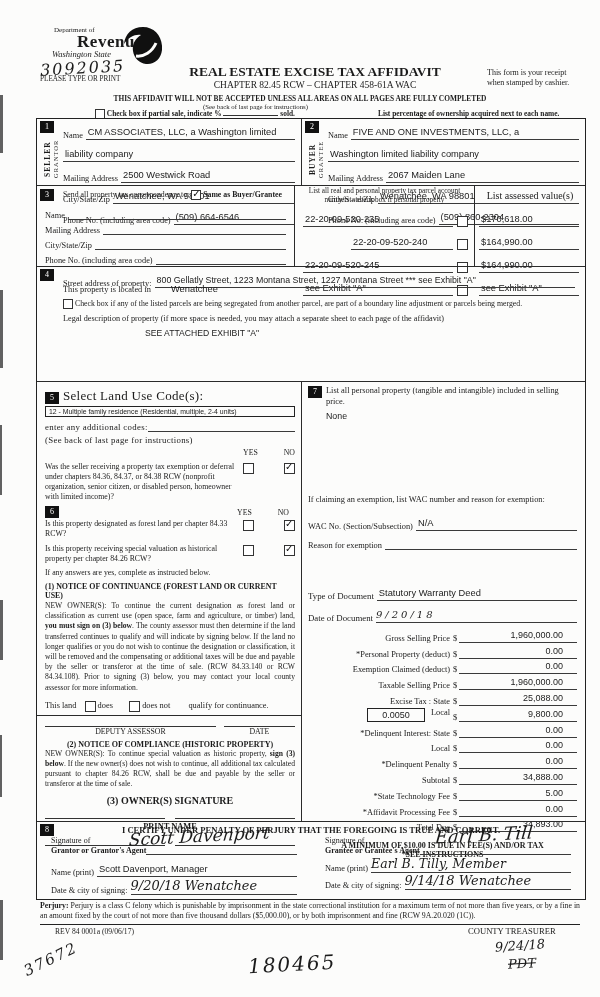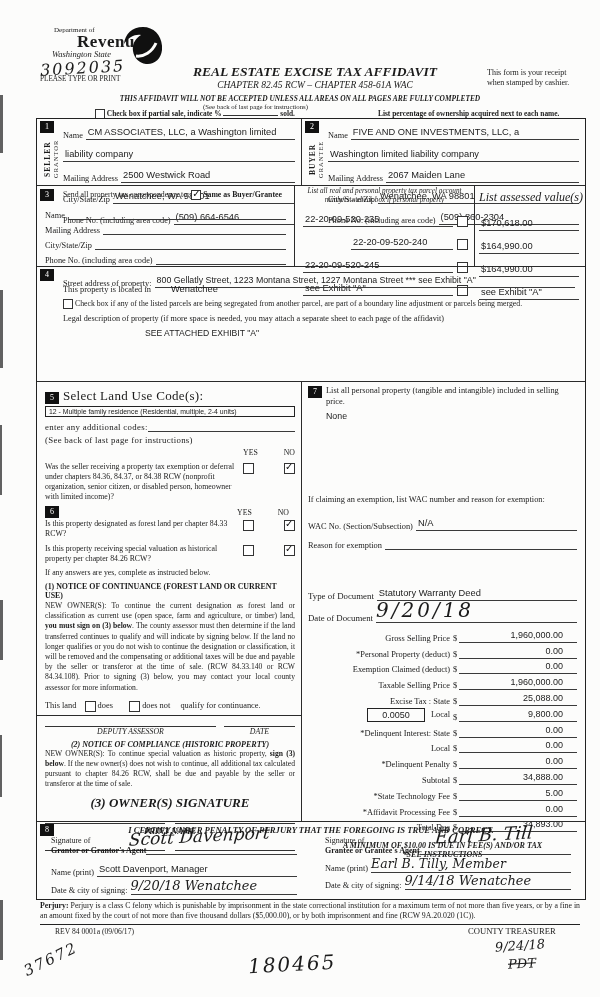--- a/index.html
+++ b/index.html
@@ -28,21 +28,21 @@
   .para{font-size:7.6px;line-height:10.2px;text-align:justify;}
   .taxline{display:flex;align-items:flex-end;height:15.8px;}
   .taxlabel{width:142px;text-align:right;font-size:8.4px;white-space:nowrap;}
   .taxcur{font-size:8.4px;padding:0 2px 0 3px;}
   .taxfill{flex:1;border-bottom:1px solid #3a3a3a;text-align:right;}
   .taxval{font-size:9px;padding-right:14px;font-family:"Liberation Sans",sans-serif;}
   .ratebox{display:inline-block;width:56px;border:1.2px solid #222;text-align:center;
            font-size:9px;font-family:"Liberation Sans",sans-serif;margin-right:6px;line-height:12px;}
   .hr{position:absolute;background:#2a2a2a;}
   .edge{position:absolute;left:0;width:3px;background:#2d2d2d;opacity:.75;}
-  .ctr{text-align:center;font-style:italic;}
+  .ctr{text-align:center;}
   .sigline{border-bottom:1px solid #333;}
 </style>
 </head>
 <body>
 <div id="page">
 
 <div class="edge" style="top:95px;height:58px;"></div>
 <div class="edge" style="top:290px;height:78px;"></div>
 <div class="edge" style="top:425px;height:70px;width:2px;"></div>
 <div class="edge" style="top:600px;height:60px;"></div>
@@ -185,21 +185,21 @@
             <span class="cb" style="margin-left:4px;"></span>
           </div>
       <div class="fline" style="margin-top:4px;">
             <span class="ffill"><span class="typed">see Exhibit "A"</span></span>
             <span class="cb" style="margin-left:4px;"></span>
           </div>
     </div>
   </div>
   <div class="hr" style="left:437px;top:66px;width:1px;height:81px;"></div>
   <div class="abs" style="left:438px;top:67px;width:110px;height:80px;">
-    <div class="ctr" style="font-size:12px;padding:4px 2px 5px;text-align:right;">List assessed value(s)</div>
+    <div class="ctr" style="font-size:10px;padding:4px 2px 5px;">List assessed value(s)</div>
     <div style="padding:0 6px 0 4px;">
       <div class="fline" style="margin-top:2px;">
             <span class="ffill"><span class="typed">$170,618.00</span></span>
           </div>
       <div class="fline" style="margin-top:4px;">
             <span class="ffill"><span class="typed">$164,990.00</span></span>
           </div>
       <div class="fline" style="margin-top:4px;">
             <span class="ffill"><span class="typed">$164,990.00</span></span>
           </div>
@@ -285,37 +285,37 @@
         <div class="b" style="font-size:7.9px;margin-top:5px;">(1) NOTICE OF CONTINUANCE (FOREST LAND OR CURRENT USE)</div>
         <div class="para" style="margin-top:1px;">
           <span>NEW OWNER(S): To continue the current designation as forest land or classification as current use (open space, farm and agriculture, or timber) land, </span><span class="b">you must sign on (3) below</span><span>. The county assessor must then determine if the land transferred continues to qualify and will indicate by signing below. If the land no longer qualifies or you do not wish to continue the designation or classification, it will be removed and the compensating or additional taxes will be due and payable by the seller or transferor at the time of sale. (RCW 84.33.140 or RCW 84.34.108). Prior to signing (3) below, you may contact your local county assessor for more information.</span>
         </div>
         <div style="font-size:8.4px;margin-top:8px;">
           <span>This land</span>
           <span class="cb" style="margin-left:6px;"></span>
           <span>does</span>
           <span class="cb" style="margin-left:14px;"></span>
           <span>does not</span>
-          <span style="margin-left:8px;">qualify for continuance.</span>
+          <span style="margin-left:16px;">qualify for continuance.</span>
         </div>
         <div style="display:flex;margin-top:14px;">
           <div style="flex:2.4;margin-right:8px;">
             <div class="sigline"></div>
             <div class="ctr" style="font-size:7.8px;">DEPUTY ASSESSOR</div>
           </div>
           <div style="flex:1;">
             <div class="sigline"></div>
             <div class="ctr" style="font-size:7.8px;">DATE</div>
           </div>
         </div>
         <div class="b ctr" style="font-size:8px;margin-top:4px;">(2) NOTICE OF COMPLIANCE (HISTORIC PROPERTY)</div>
         <div class="para">
           <span>NEW OWNER(S): To continue special valuation as historic property, </span><span class="b">sign (3) below</span><span>. If the new owner(s) does not wish to continue, all additional tax calculated pursuant to chapter 84.26 RCW, shall be due and payable by the seller or transferor at the time of sale.</span>
         </div>
-        <div class="b ctr" style="font-size:13px;margin-top:5px;">(3) OWNER(S) SIGNATURE</div>
+        <div class="b ctr" style="font-size:10px;margin-top:5px;">(3) OWNER(S) SIGNATURE</div>
         <div style="display:flex;margin-top:12px;">
           <div class="sigline" style="flex:1;margin-right:10px;"></div>
           <div class="sigline" style="flex:1;"></div>
         </div>
         <div class="b ctr" style="font-size:8.4px;margin-top:3px;">PRINT NAME</div>
         <div style="display:flex;margin-top:14px;">
           <div class="sigline" style="flex:1;margin-right:10px;"></div>
           <div class="sigline" style="flex:1;"></div>
         </div>
       </div>
@@ -339,21 +339,21 @@
         <span class="flabel" style="font-size:8.4px;">Reason for exemption</span>
         <span class="ffill"></span>
       </div>
 
       <div class="fline" style="margin-top:32px;">
         <span class="flabel" style="font-size:8.8px;">Type of Document</span>
         <span class="ffill"><span class="typed">Statutory Warranty Deed</span></span>
       </div>
       <div class="fline" style="margin-top:6px;height:16px;">
         <span class="flabel" style="font-size:8.8px;">Date of Document</span>
-        <span class="ffill"><span class="hand" style="font-size:20px;letter-spacing:3px;">9/20/18</span></span>
+        <span class="ffill"><span class="hand" style="font-size:10px;letter-spacing:3px;">9/20/18</span></span>
       </div>
 
       <div style="margin-top:4px;">
         <div class="taxline">
               <span class="taxlabel">Gross Selling Price</span>
               <span class="taxcur">$</span>
               <span class="taxfill"><span class="taxval">1,960,000.00</span></span>
             </div>
         <div class="taxline">
               <span class="taxlabel">*Personal Property (deduct)</span>
@@ -369,21 +369,21 @@
               <span class="taxlabel">Taxable Selling Price</span>
               <span class="taxcur">$</span>
               <span class="taxfill"><span class="taxval">1,960,000.00</span></span>
             </div>
         <div class="taxline">
               <span class="taxlabel">Excise Tax : State</span>
               <span class="taxcur">$</span>
               <span class="taxfill"><span class="taxval">25,088.00</span></span>
             </div>
         <div class="taxline">
-              <span class="taxlabel" style="display:flex;justify-content:flex-end;align-items:center;">
+              <span class="taxlabel" style="display:flex;justify-content:flex-end;align-items:flex-start;">
                 <span class="ratebox">0.0050</span>
                 <span>Local</span>
               </span>
               <span class="taxcur">$</span>
               <span class="taxfill"><span class="taxval">9,800.00</span></span>
             </div>
         <div class="taxline">
               <span class="taxlabel">*Delinquent Interest: State</span>
               <span class="taxcur">$</span>
               <span class="taxfill"><span class="taxval">0.00</span></span>

